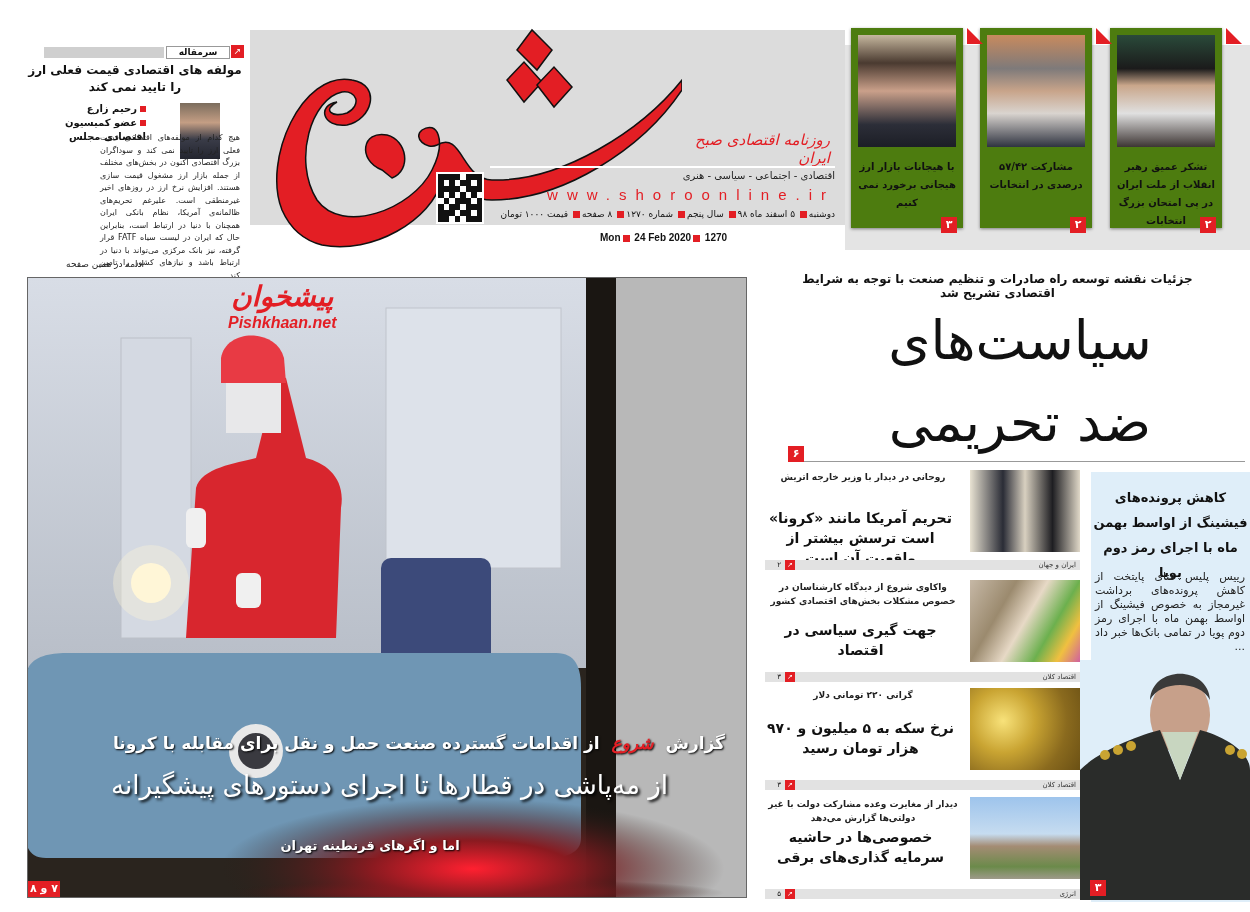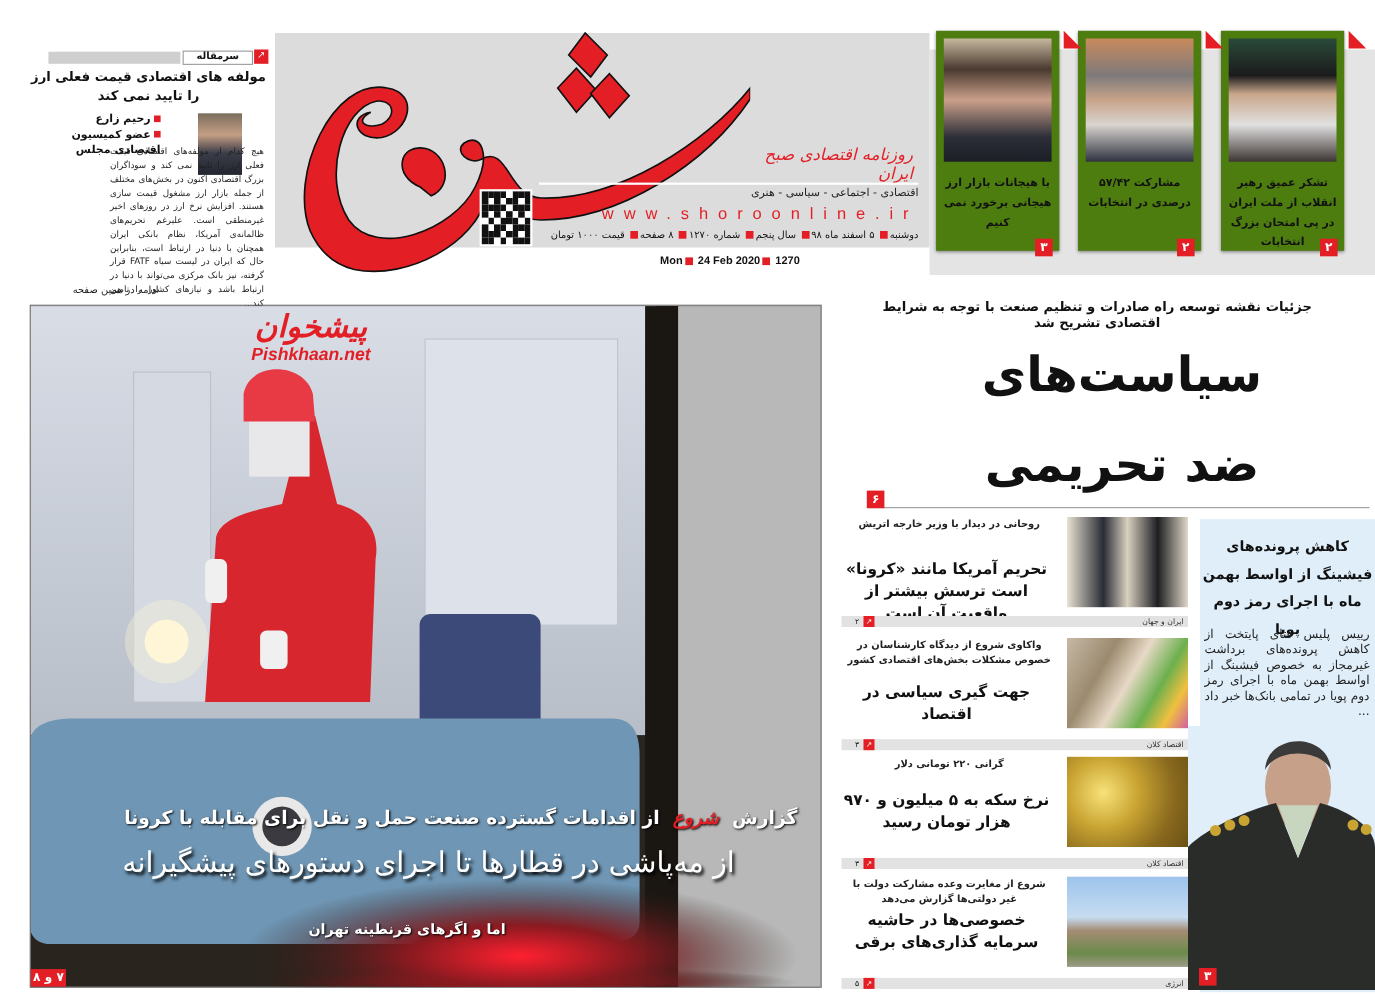--- a/index.html
+++ b/index.html
@@ -39,21 +39,21 @@
 
   
   .card { position: absolute; top: 28px; width: 112px; height: 200px; background: #4d7c0f; box-shadow: 0 1px 3px rgba(0,0,0,.45); }
   .card .photo { position: absolute; left: 7px; top: 7px; width: 98px; height: 112px; }
   .card .ctitle { position: absolute; left: 4px; top: 130px; width: 104px; font-size: 10px; font-weight: bold; text-align: center; line-height: 18px; }
   .card .num { position: absolute; right: 6px; bottom: -5px; width: 16px; height: 16px; line-height: 16px; }
   .right-bg { position: absolute; left: 845px; top: 45px; width: 405px; height: 205px; background: #e4e4e4; }
 
   
   .kicker-main { position: absolute; left: 780px; top: 272px; width: 435px; font-size: 12px; font-weight: bold; text-align: center; }
-  .big-head { position: absolute; left: 840px; top: 300px; width: 360px; font-size: 44px; font-weight: bold; text-align: center; line-height: 82px; letter-spacing: -2px; }
+  .big-head { position: absolute; left: 840px; top: 300px; width: 360px; font-size: 54px; font-weight: normal; text-align: center; line-height: 82px; letter-spacing: -2px; }
   .main-rule { position: absolute; left: 790px; top: 461px; width: 455px; height: 1px; background: #999; }
   .badge-6 { left: 788px; top: 446px; width: 16px; height: 16px; line-height: 16px; }
 
   
   .item { position: absolute; left: 765px; width: 315px; }
   .item .thumb { position: absolute; right: 0; width: 110px; height: 82px; }
   .item .sub { position: absolute; right: 122px; width: 190px; font-size: 9px; font-weight: bold; text-align: center; line-height: 14px; color: #222; }
   .item .ititle { position: absolute; right: 122px; width: 195px; font-size: 14px; font-weight: bold; text-align: center; line-height: 20px; }
   .item .bar { position: absolute; right: 0; width: 315px; height: 10px; background: #e2e2e2; font-size: 7px; line-height: 10px; text-align: right; padding-right: 4px; color: #333; }
   .item .pg { position: absolute; left: 0; width: 30px; height: 10px; font-size: 7px; line-height: 10px; }
@@ -244,21 +244,21 @@
 <div class="item" style="top:688px;height:105px;">
   <div class="thumb" style="top:0;background:radial-gradient(circle at 30% 40%,#f8e27a 0%,#c9a432 35%,#8a6a1e 70%,#6a5014 100%);"></div>
   <div class="sub" style="top:0;">گرانی ۲۲۰ تومانی دلار</div>
   <div class="ititle" style="top:30px;">نرخ سکه به ۵ میلیون و ۹۷۰ هزار تومان رسید</div>
   <div class="bar" style="top:92px;"><span>اقتصاد کلان</span></div>
   <div class="pg" style="top:92px;"><span class="arw">↗</span><span class="n">۳</span></div>
 </div>
 
 <div class="item" style="top:797px;height:105px;">
   <div class="thumb" style="top:0;background:linear-gradient(180deg,#9ec4ec 0%,#c6dcf0 45%,#a48c74 60%,#6b8a4a 85%,#9e9a8a 100%);"></div>
-  <div class="sub" style="top:0;">شروع از مغایرت وعده مشارکت دولت با غیر دولتی‌ها گزارش می‌دهد</div>
+  <div class="sub" style="top:0;">دیدار از مغایرت وعده مشارکت دولت با غیر دولتی‌ها گزارش می‌دهد</div>
   <div class="ititle" style="top:30px;">خصوصی‌ها در حاشیه سرمایه گذاری‌های برقی</div>
   <div class="bar" style="top:92px;"><span>انرژی</span></div>
   <div class="pg" style="top:92px;"><span class="arw">↗</span><span class="n">۵</span></div>
 </div>
 
 <div class="blue-col"></div>
 <div class="blue-title">کاهش پرونده‌های فیشینگ از اواسط بهمن ماه با اجرای رمز دوم پویا</div>
 <div class="blue-body">رییس پلیس فتای پایتخت از کاهش پرونده‌های برداشت غیرمجاز به خصوص فیشینگ از اواسط بهمن ماه با اجرای رمز دوم پویا در تمامی بانک‌ها خبر داد ...</div>
 <svg class="police-photo" viewBox="0 0 170 240">
   <rect x="0" y="0" width="170" height="240" fill="#dfeef9"></rect>

